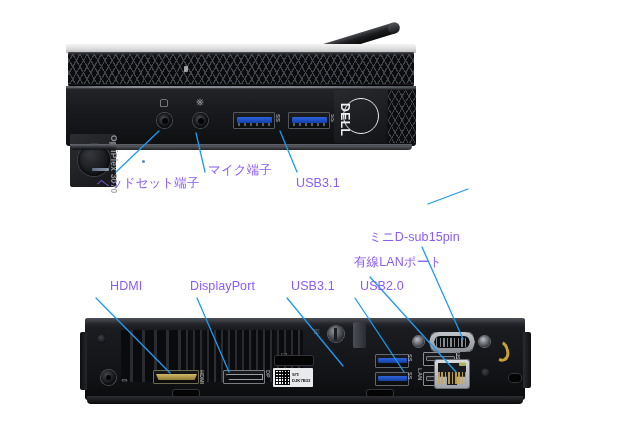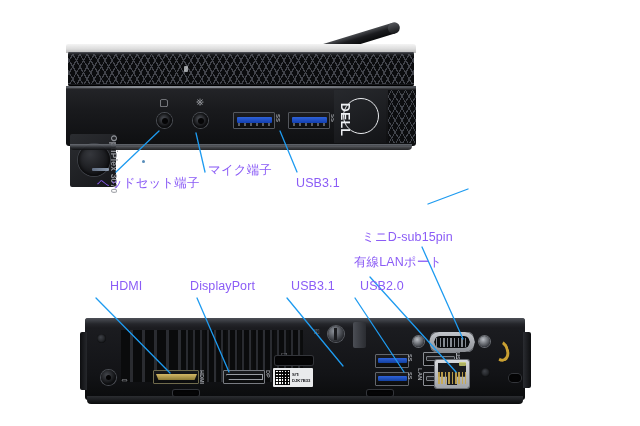--- a/index.html
+++ b/index.html
@@ -568,15 +568,15 @@
   <div class="label" style="left:78px;top:280px;">HDMI</div>
 
   <div class="label" style="left:158px;top:280px;">DisplayPort</div>
 
   <div class="label" style="left:259px;top:280px;">USB3.1</div>
 
   <div class="label" style="left:328px;top:280px;">USB2.0</div>
 
   <div class="label" style="left:322px;top:256px;">有線LANポート</div>
 
-  <div class="label" style="left:330px;top:231px;">ミニD-sub15pin</div>
+  <div class="label" style="left:337px;top:231px;">ミニD-sub15pin</div>
 
 </div>
 
 </body></html>

